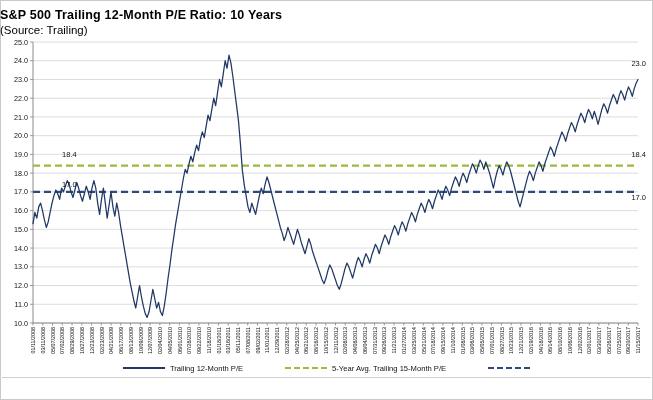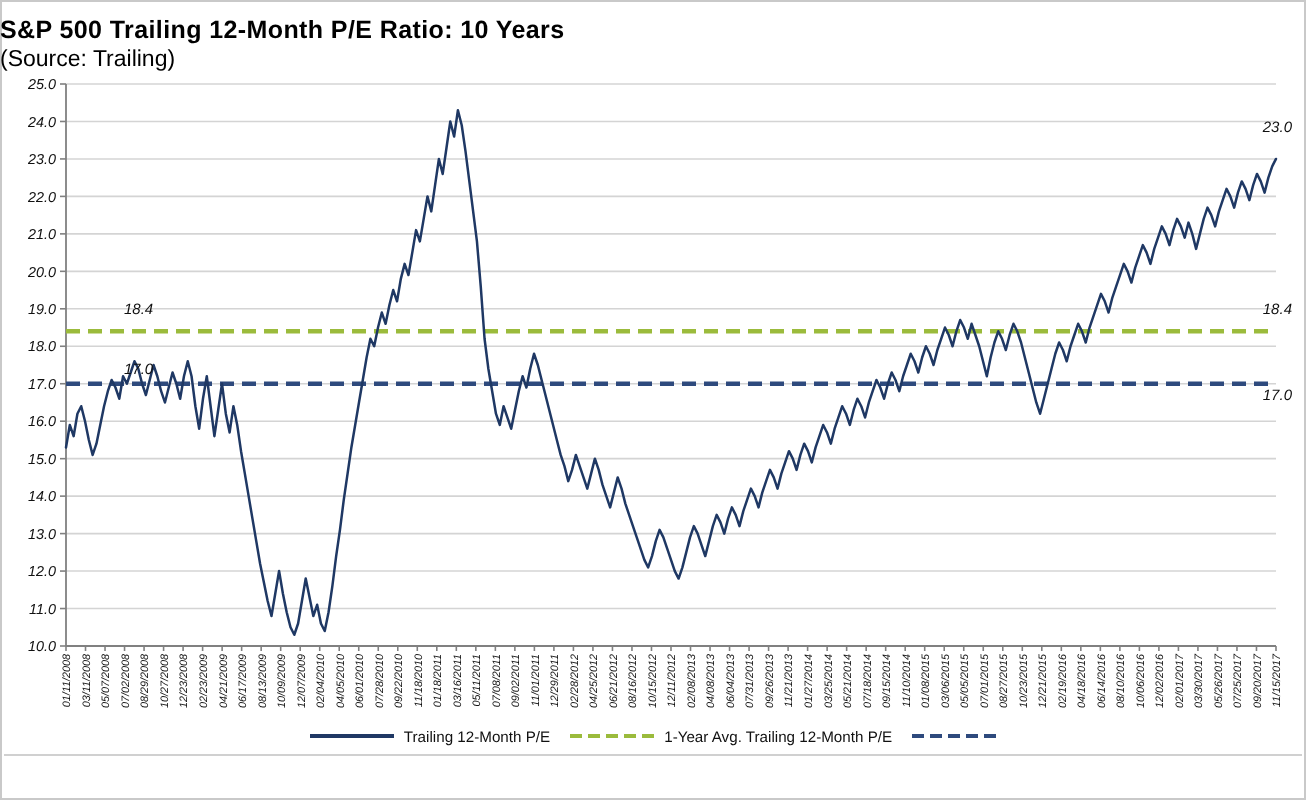--- a/index.html
+++ b/index.html
@@ -19,32 +19,32 @@
   #title-block{
     position:absolute;left:0;top:8px;width:653px;text-align:left;
   }
   #chart-title{
     font-size:12.5px;font-weight:bold;letter-spacing:.2px;line-height:15px;
   }
   #chart-subtitle{
     font-size:11.5px;font-weight:normal;line-height:14px;
   }
   #plot-wrap{
-    position:absolute;left:0;top:0;width:653px;height:400px;font-style:italic;
+    position:absolute;left:0;top:0;width:653px;height:400px;
   }
   svg{display:block;}
   .ylab{font-size:7.2px;fill:#111;font-family:"Liberation Sans",sans-serif;}
   .xlab{font-size:5.4px;fill:#111;font-family:"Liberation Sans",sans-serif;}
   .dlab{font-size:7.5px;fill:#111;font-family:"Liberation Sans",sans-serif;}
   .gridline{stroke:#d4d4d4;stroke-width:.8;}
   .axisline{stroke:#808080;stroke-width:.9;}
   .tick{stroke:#808080;stroke-width:.8;}
   #legend{
     position:absolute;left:0;top:360px;width:653px;height:16px;
-    display:flex;align-items:center;justify-content:center;gap:10px;
+    display:flex;align-items:center;justify-content:center;gap:42px;
   }
   .leg-item{display:flex;align-items:center;gap:5px;}
   .leg-text{font-size:7.6px;color:#111;white-space:nowrap;}
   .leg-solid{width:42px;height:0;border-top:2px solid #1F3864;}
   .leg-dash{width:42px;height:0;border-top:2.4px dashed;}
   .leg-dash.green{border-color:#9BBB3C;}
   .leg-dash.navy{border-color:#2E4A7D;}
   #bottom-rule{
     position:absolute;left:2px;top:377px;width:649px;height:1px;background:#d0d0d0;
   }
@@ -250,18 +250,18 @@
 
 <div id="bottom-rule"></div>
 
 <div id="legend">
   <div class="leg-item">
     <span class="leg-solid"></span>
     <span class="leg-text">Trailing 12-Month P/E</span>
   </div>
   <div class="leg-item">
     <span class="leg-dash green"></span>
-    <span class="leg-text">1-Year Avg. Trailing 12-Month P/E</span>
+    <span class="leg-text">5-Year Avg. Trailing 15-Month P/E</span>
   </div>
   <div class="leg-item">
     <span class="leg-dash navy"></span>
   </div>
 </div>
 
 </body></html>

